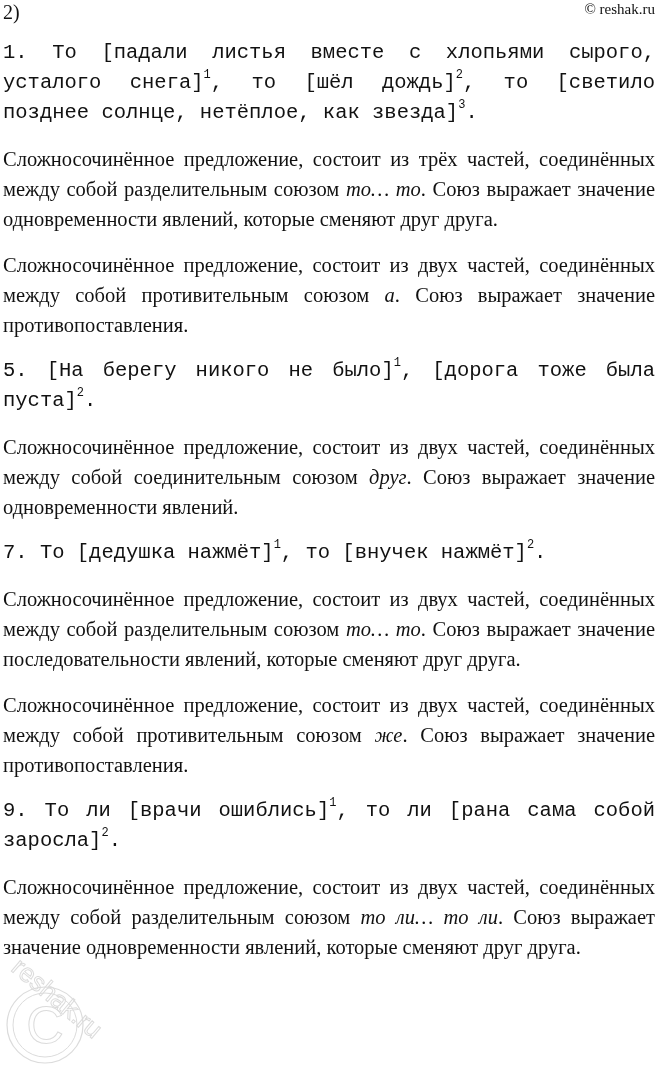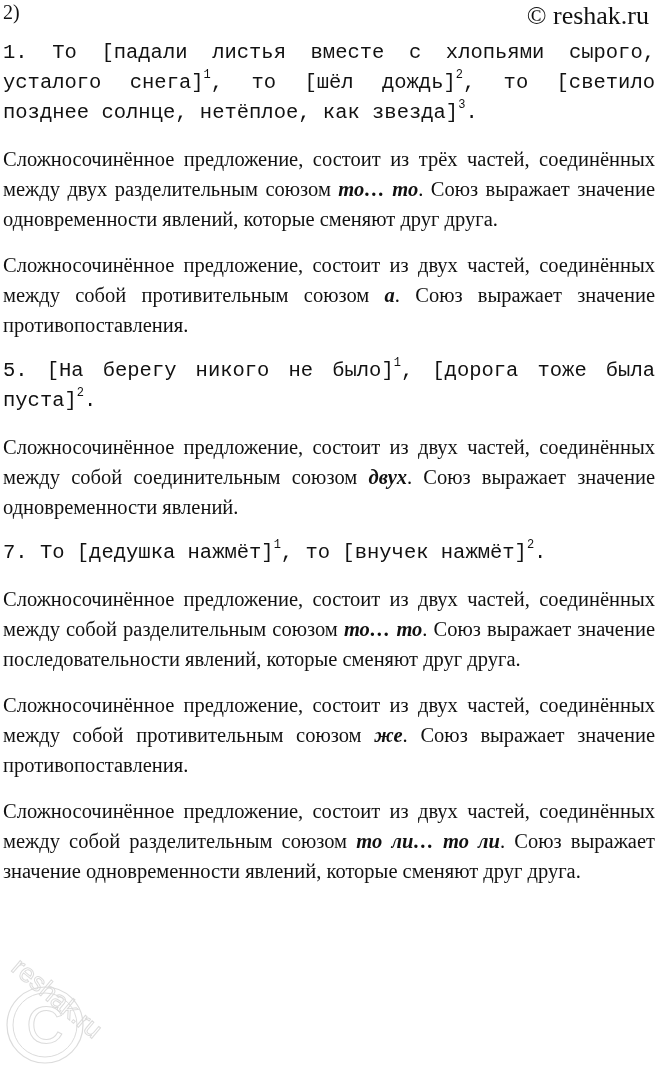--- a/index.html
+++ b/index.html
@@ -2,61 +2,62 @@
 <html><head>
 <meta charset="utf-8">
 <style>
   html, body { margin: 0; padding: 0; background: #ffffff; }
   body {
     width: 658px; height: 1070px; overflow: hidden; position: relative;
     font-family: "Liberation Serif", serif; color: #111111;
   }
   .header { position: absolute; top: 0; left: 0; width: 658px; height: 30px; }
   .header .num { position: absolute; left: 3px; top: 1px; font-size: 20px; }
-  .header .copy { position: absolute; right: 9px; top: 1px; font-size: 26px; }
+  .header .copy { position: absolute; right: 3px; top: 1px; font-size: 15px; }
   .content { position: absolute; top: 38px; left: 3px; width: 652px; }
   p { margin: 0; font-size: 20.5px; line-height: 30px; text-align: justify; }
   p.sent { margin-bottom: 16px; font-family: Liberation Mono, monospace; }
   p.expl { margin-bottom: 16px; }
   sup { font-size: 12px; line-height: 0; position: relative; top: -2px; vertical-align: super; }
-  b.u { font-style: italic; font-weight: bold; }
+  b.u { font-style: italic; font-weight: normal; }
   .wm {
     position: absolute; left: 0; top: 950px; width: 150px; height: 120px;
     pointer-events: none; opacity: 0.35;
   }
 </style>
 </head>
 <body>
 
 <div class="header">
   <span class="num">2)</span>
   <span class="copy">© reshak.ru</span>
 </div>
 
 <div class="content">
 
   <div>
     <p class="sent"><span>1.</span><span class="parts"> То [падали листья вместе с хлопьями сырого, усталого снега]<sup>1</sup>, то [шёл дождь]<sup>2</sup>, то [светило позднее солнце, нетёплое, как звезда]<sup>3</sup>.</span></p>
-    <p class="expl"><span>Сложносочинённое предложение, состоит из трёх частей, соединённых между двух разделительным союзом </span><b class="u">то… то</b><span>. Союз выражает значение одновременности явлений, которые сменяют друг друга.</span></p>
+    <p class="expl"><span>Сложносочинённое предложение, состоит из трёх частей, соединённых между собой разделительным союзом </span><b class="u">то… то</b><span>. Союз выражает значение одновременности явлений, которые сменяют друг друга.</span></p>
   </div>
   <div>
     <p class="expl"><span>Сложносочинённое предложение, состоит из двух частей, соединённых между собой противительным союзом </span><b class="u">а</b><span>. Союз выражает значение противопоставления.</span></p>
   </div>
   <div>
     <p class="sent"><span>5.</span><span class="parts"> [На берегу никого не было]<sup>1</sup>, [дорога тоже была пуста]<sup>2</sup>.</span></p>
-    <p class="expl"><span>Сложносочинённое предложение, состоит из двух частей, соединённых между собой соединительным союзом </span><b class="u">двух</b><span>. Союз выражает значение одновременности явлений.</span></p>
+    <p class="expl"><span>Сложносочинённое предложение, состоит из двух частей, соединённых между собой соединительным союзом </span><b class="u">друг</b><span>. Союз выражает значение одновременности явлений.</span></p>
   </div>
   <div>
     <p class="sent"><span>7.</span><span class="parts"> То [дедушка нажмёт]<sup>1</sup>, то [внучек нажмёт]<sup>2</sup>.</span></p>
     <p class="expl"><span>Сложносочинённое предложение, состоит из двух частей, соединённых между собой разделительным союзом </span><b class="u">то… то</b><span>. Союз выражает значение последовательности явлений, которые сменяют друг друга.</span></p>
   </div>
   <div>
     <p class="expl"><span>Сложносочинённое предложение, состоит из двух частей, соединённых между собой противительным союзом </span><b class="u">же</b><span>. Союз выражает значение противопоставления.</span></p>
   </div>
   <div>
+    <p class="sent"><span>9.</span><span class="parts"> То ли [врачи ошиблись]<sup>1</sup>, то ли [рана сама собой заросла]<sup>2</sup>.</span></p>
     <p class="expl"><span>Сложносочинённое предложение, состоит из двух частей, соединённых между собой разделительным союзом </span><b class="u">то ли… то ли</b><span>. Союз выражает значение одновременности явлений, которые сменяют друг друга.</span></p>
   </div>
 </div>
 
 <svg class="wm" viewBox="0 0 150 120">
   <circle cx="45" cy="75" r="38" fill="none" stroke="#999" stroke-width="1.2"></circle>
   <circle cx="45" cy="75" r="32" fill="none" stroke="#999" stroke-width="1"></circle>
   <text x="45" y="93" text-anchor="middle" font-size="52" fill="none" stroke="#999" stroke-width="1" font-family="Liberation Sans, sans-serif">C</text>
   <text x="10" y="20" font-size="26" fill="none" stroke="#999" stroke-width="1" font-family="Liberation Sans, sans-serif" transform="rotate(40 10 20)">reshak.ru</text>
 </svg>

